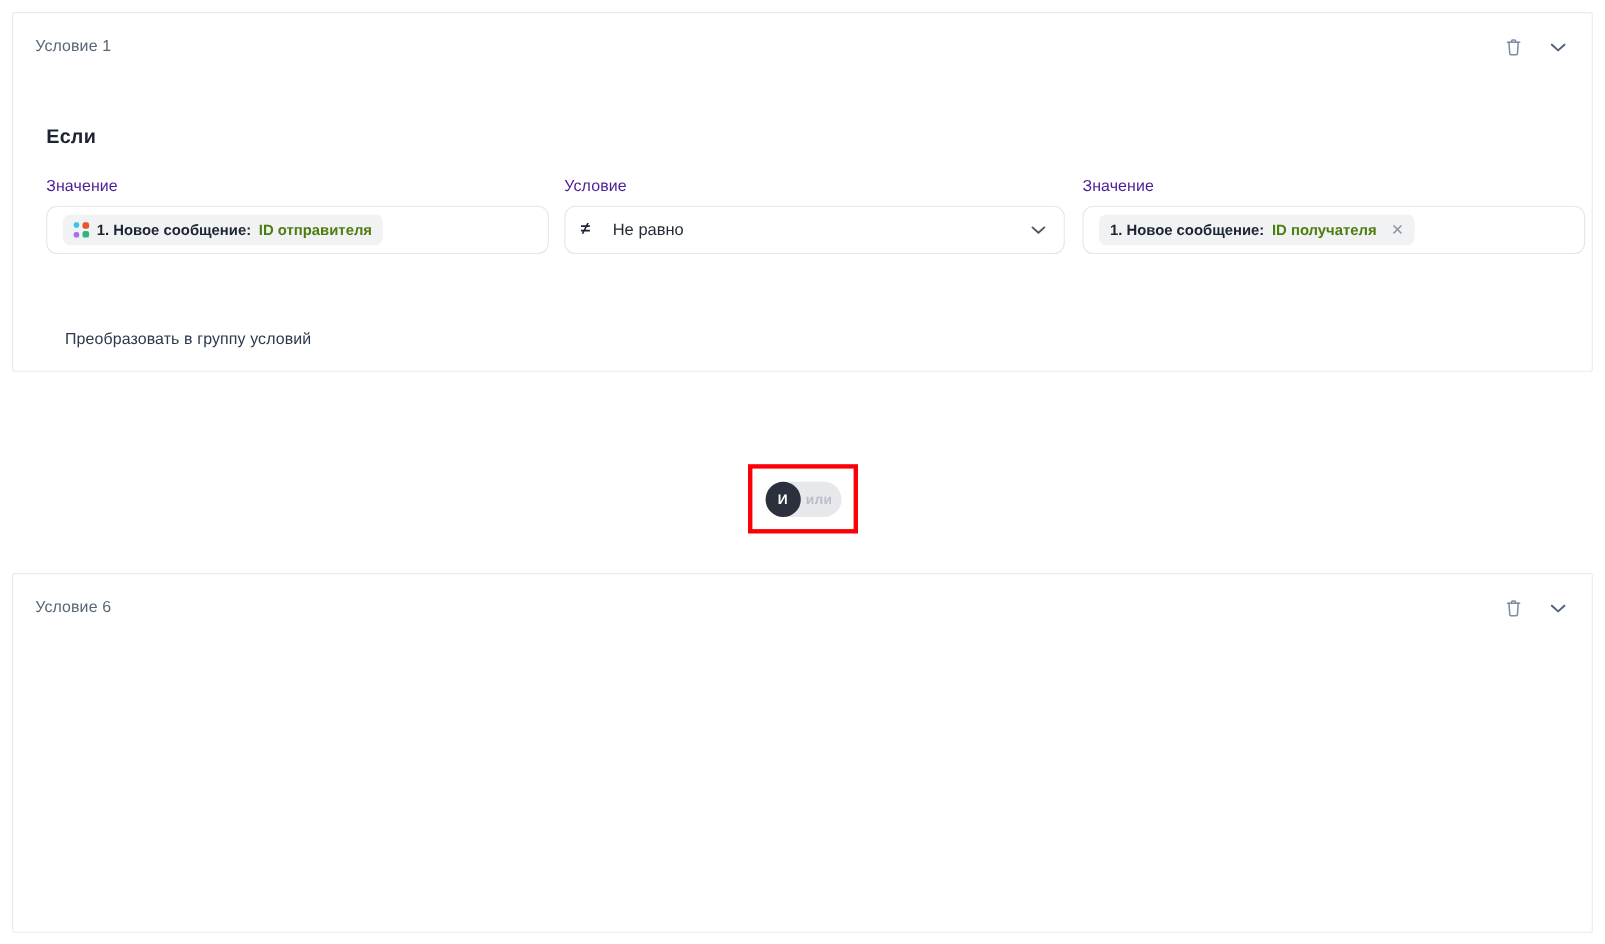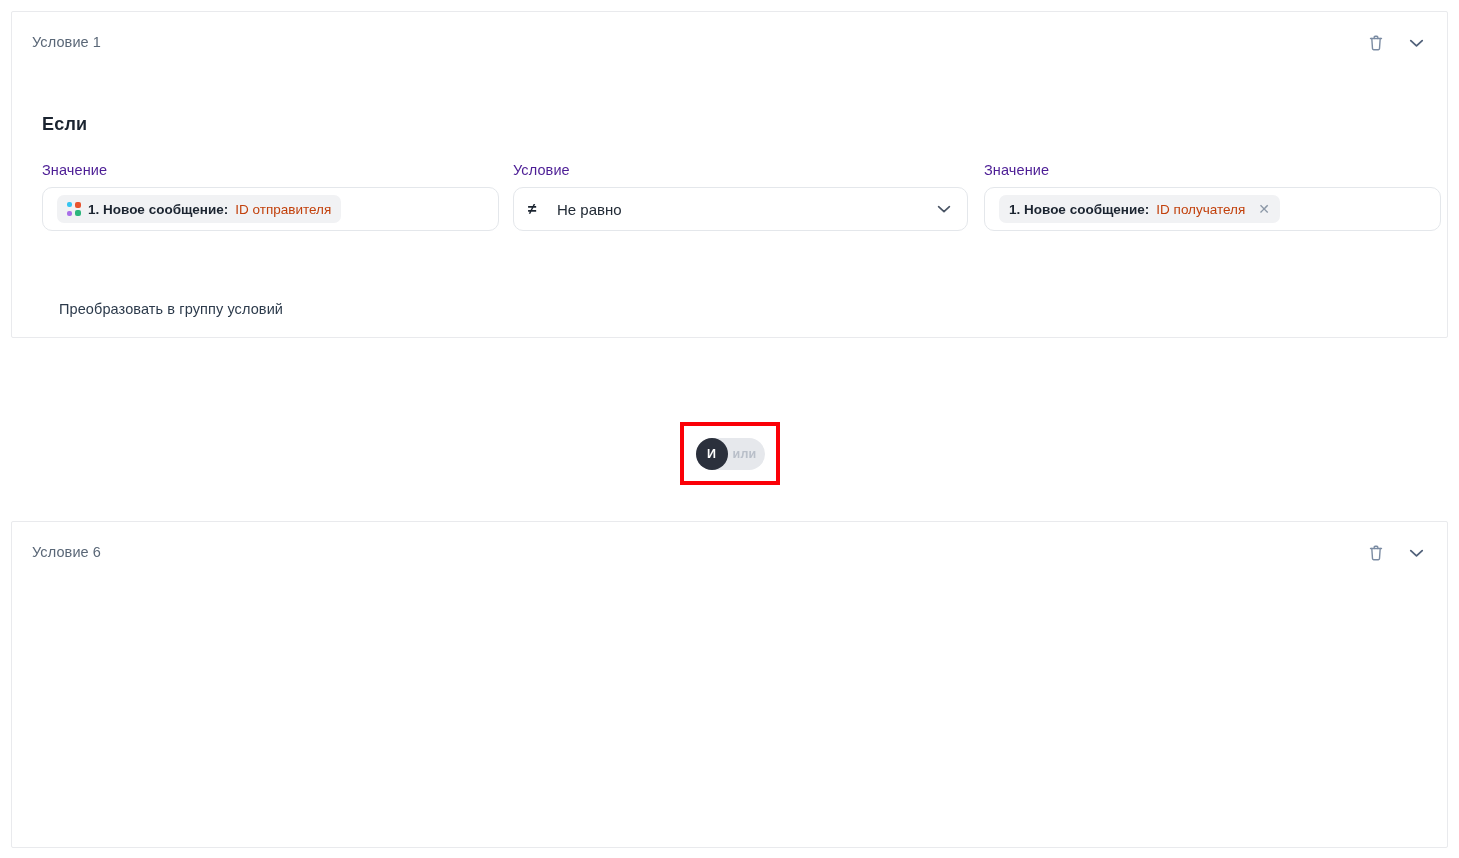--- a/index.html
+++ b/index.html
@@ -127,22 +127,22 @@
     font-size: 13.5px;
     white-space: nowrap;
     cursor: default;
     text-align: right;
   }
   .chip-bold {
     font-weight: 700;
     color: #1b2430;
   }
   .chip-rest {
-    color: #c2410c;
-    font-weight: 400;
+    color: #4d7c0f;
+    font-weight: 700;
   }
   .chip-x {
     margin-left: 6px;
     color: #8b97a6;
     font-size: 14px;
     line-height: 1;
     cursor: pointer;
     display: inline-flex;
     align-items: center;
   }

